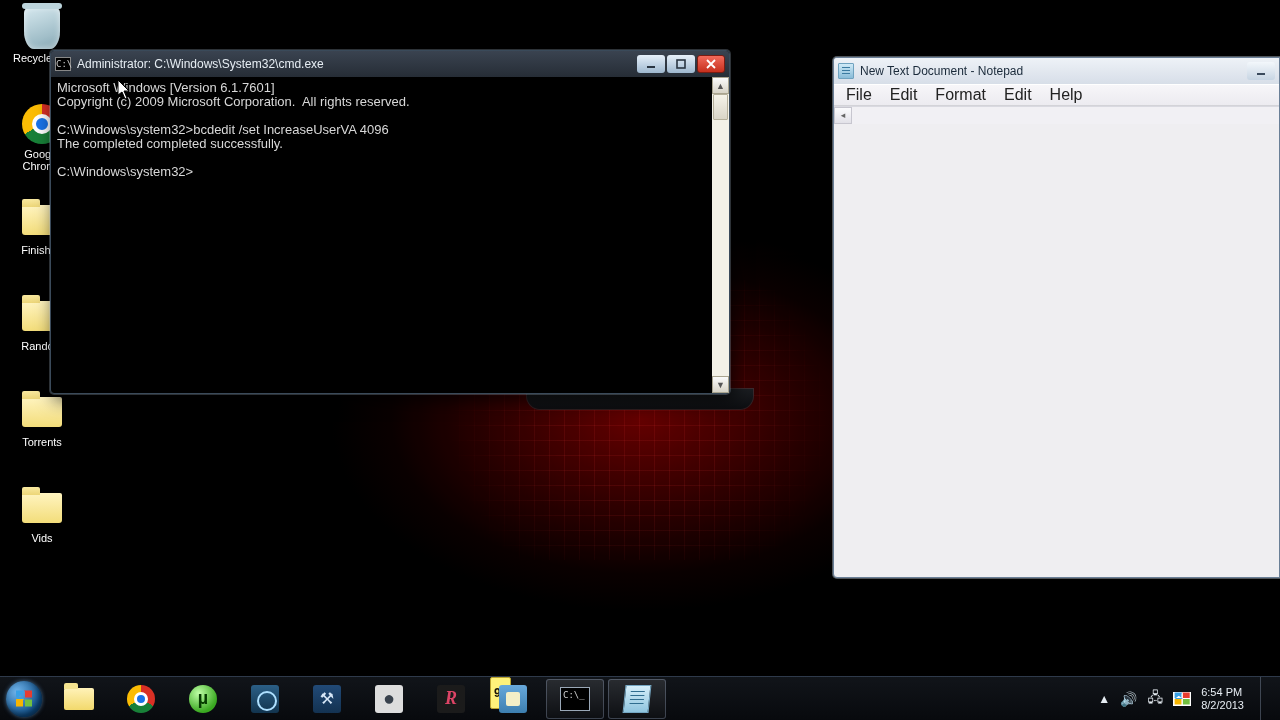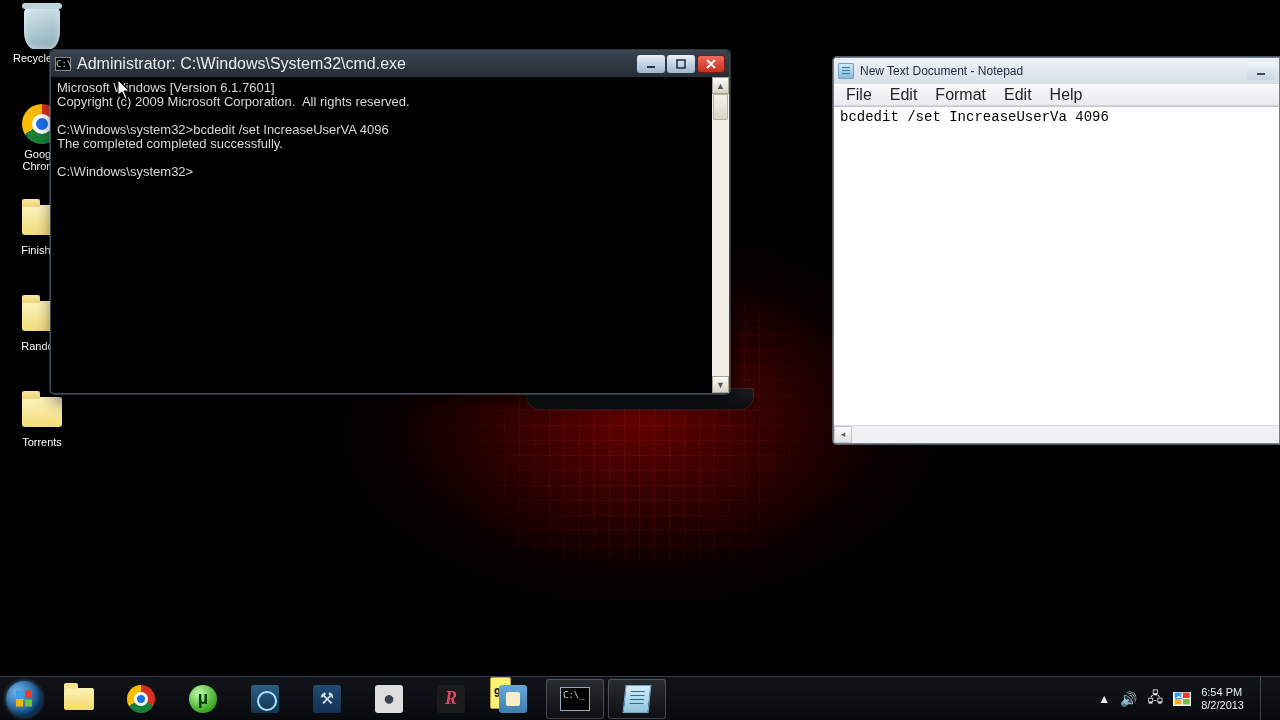--- a/index.html
+++ b/index.html
@@ -28,37 +28,37 @@
 .chrome-i::after{content:"";position:absolute;inset:10px;background:#1a73e8;border:4px solid #fff;border-radius:50%}
 
 
 .cursor{position:absolute;left:118px;top:80px;width:0;height:0;z-index:900;filter:drop-shadow(0 0 1px #000)}
 .cursor svg{position:absolute}
 
 
 .cmd-win{position:absolute;left:50px;top:50px;width:680px;height:344px;background:#000;border:1px solid #3a4a5a;box-shadow:0 0 0 1px rgba(180,200,220,.25),4px 6px 18px rgba(0,0,0,.7);border-radius:4px;display:flex;flex-direction:column}
 .cmd-win .titlebar{height:26px;background:linear-gradient(#3a4350,#262d36);display:flex;align-items:center;padding:0 4px;border-radius:3px 3px 0 0}
 .cmd-win .titlebar .tico{width:16px;height:14px;background:#000;border:1px solid #888;margin-right:6px;font-size:9px;color:#ccc;line-height:12px;font-family:monospace;text-align:center}
-.cmd-win .titlebar .ttxt{color:#e6edf3;font-size:16px;flex:1;white-space:nowrap;overflow:hidden}
+.cmd-win .titlebar .ttxt{color:#e6edf3;font-size:12px;flex:1;white-space:nowrap;overflow:hidden}
 .winbtns{display:flex;gap:2px}
 .winbtn{width:28px;height:18px;border-radius:3px;display:flex;align-items:center;justify-content:center;cursor:pointer}
 .winbtn.min{background:linear-gradient(#e6f0fa,#9fb8cf)}
 .winbtn.max{background:linear-gradient(#e6f0fa,#9fb8cf)}
 .winbtn.close{background:linear-gradient(#f16a5b,#c62f1d);border:1px solid #7a1c12}
 .winbtn svg{width:10px;height:10px}
 .cmd-body{flex:1;display:flex}
 .cmd-text{flex:1;padding:4px 2px 4px 6px;font-family:"Lucida Console",monospace;font-size:13px;line-height:14px;color:#d8d8d8;white-space:pre}
 .cmd-scroll{width:17px;background:#ece9d8;display:flex;flex-direction:column}
 .cmd-scroll .sbtn{height:17px;background:linear-gradient(#fafafa,#d7d3c6);border:1px solid #a9a48f;display:flex;align-items:center;justify-content:center;font-size:9px;color:#555;cursor:pointer}
 .cmd-scroll .strack{flex:1;background:#f3f1e7;position:relative}
 .cmd-scroll .thumb{position:absolute;top:0;left:1px;right:1px;height:26px;background:linear-gradient(#f5f3e9,#d9d5c7);border:1px solid #b4af9a;border-radius:1px}
 .cmd-shadow-ledge{position:absolute;left:526px;top:388px;width:228px;height:22px;border-radius:0 0 14px 14px;background:linear-gradient(#1b1e22,#0c0d10);box-shadow:inset 0 0 0 1px rgba(255,120,120,.15)}
 
 
-.np-win{position:absolute;left:833px;top:57px;width:447px;height:387px;background:#efeef1;border:1px solid #6a7f97;box-shadow:0 0 0 1px rgba(200,215,230,.4);border-radius:4px 0 0 4px;display:flex;flex-direction:column}
+.np-win{position:absolute;left:833px;top:57px;width:447px;height:521px;background:#efeef1;border:1px solid #6a7f97;box-shadow:0 0 0 1px rgba(200,215,230,.4);border-radius:4px 0 0 4px;display:flex;flex-direction:column}
 .np-title{height:26px;background:linear-gradient(#eef2f7,#d7dee8);display:flex;align-items:center;padding:0 4px;border-radius:3px 0 0 0}
 .np-title .nico{width:16px;height:16px;background:linear-gradient(#cfeaf7,#89bcd8);border:1px solid #6fa2bf;margin-right:6px;border-radius:1px;position:relative}
 .np-title .nico::after{content:"";position:absolute;inset:3px;background:repeating-linear-gradient(#3b7aa0 0 1px,transparent 1px 3px)}
 .np-title .ttxt{color:#1a2a3a;font-size:12px;flex:1}
 .np-title .winbtn.min{background:linear-gradient(#f3f7fb,#c7d5e3)}
 .np-menu{height:22px;background:linear-gradient(#f7f6f9,#ecebf0);display:flex;align-items:center;padding:0 4px;gap:2px;border-top:1px solid #fff;border-bottom:1px solid #d3d3d8}
 .np-menu span{font-size:16px;color:#222;padding:2px 8px;cursor:pointer}
 .np-area{flex:1;background:#fff;border-top:1px solid #c7c7cf;padding:2px 2px 2px 6px;font-family:"Lucida Console","Courier New",monospace;font-size:14px;color:#000;white-space:pre;overflow:hidden}
 .np-hscroll{height:18px;background:#f1f0f4;border-top:1px solid #d9d9e0;position:relative}
 .np-hscroll .l{position:absolute;left:0;top:0;width:18px;height:17px;background:linear-gradient(#fbfbfd,#e2e1e8);border:1px solid #c7c6cf;font-size:9px;color:#666;text-align:center;line-height:15px;cursor:pointer}
@@ -133,20 +133,26 @@
         <div class="folder"></div>
       </div>
     <div class="lbl">Random</div>
   </div>
   <div class="dicon">
     <div class="glyph">
         <div class="folder"></div>
       </div>
     <div class="lbl">Torrents</div>
   </div>
+  <div class="dicon">
+    <div class="glyph">
+        <div class="folder"></div>
+      </div>
+    <div class="lbl">Vids</div>
+  </div>
 </div>
 
 <div class="cmd-shadow-ledge"></div>
 
 <div class="cmd-win">
   <div class="titlebar">
     <div class="tico">C:\</div>
     <div class="ttxt">Administrator: C:\Windows\System32\cmd.exe</div>
     <div class="winbtns">
       <div class="winbtn min">
@@ -196,21 +202,20 @@
         </div>
     </div>
   </div>
   <div class="np-menu">
     <span>File</span>
     <span>Edit</span>
     <span>Format</span>
     <span>Edit</span>
     <span>Help</span>
   </div>
-  <div class="np-area">bcdedit /set IncreaseUserVa 4096</div>
   <div class="np-hscroll">
     <div class="l">◂</div>
   </div>
 </div>
 
 <div class="cursor">
   <svg width="14" height="20" viewBox="0 0 14 20">
       <path d="M0 0 L0 15 L4 12 L7 19 L9 18 L6 11 L11 11 Z" fill="#fff" stroke="#000" stroke-width="1"></path>
     </svg>
 </div>

